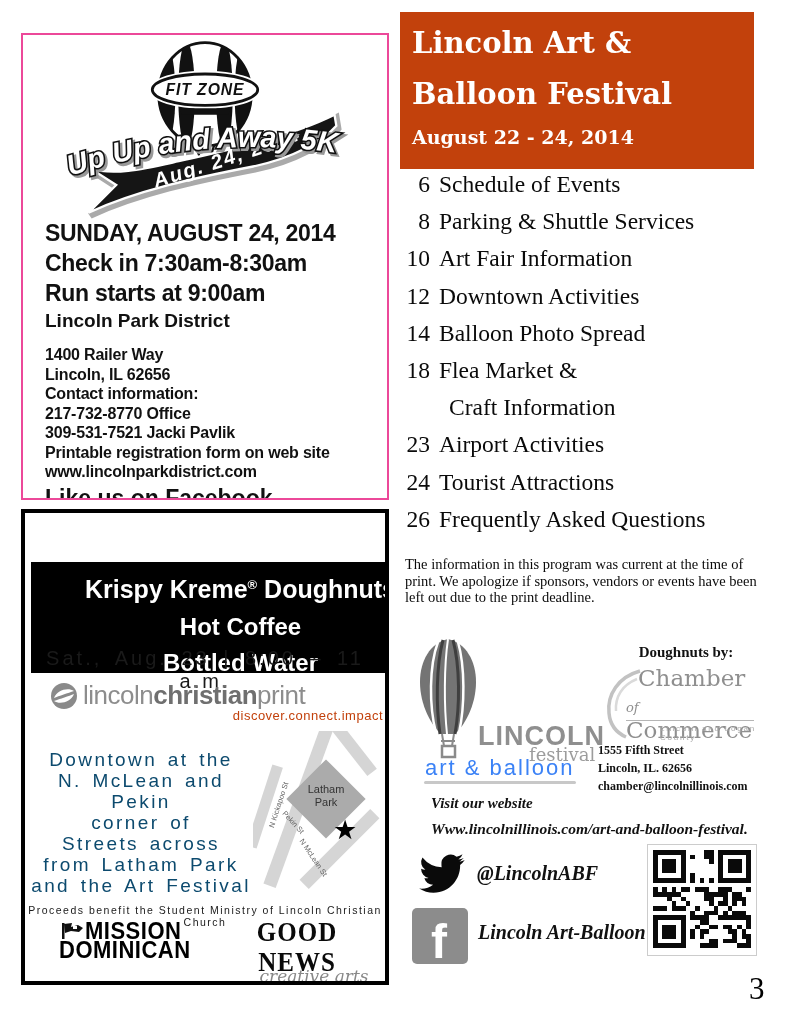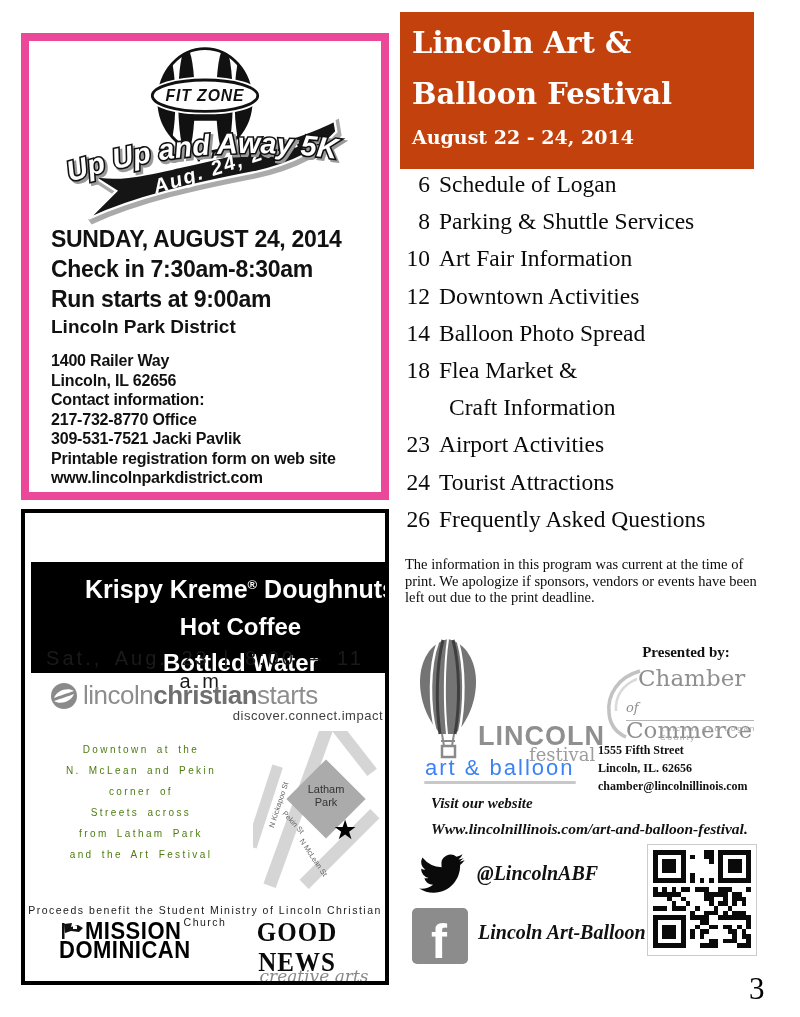--- a/index.html
+++ b/index.html
@@ -5,21 +5,21 @@
   * { margin:0; padding:0; box-sizing:border-box; }
   html,body { background:#fff; }
   body {
     width:800px; height:1017px; position:relative; overflow:hidden;
     font-family:"Liberation Sans", sans-serif; color:#111;
   }
 
   
   .ad1 {
     position:absolute; left:21px; top:33px; width:368px; height:467px;
-    border:8px solid #ec4899; overflow:hidden; background:#fff;
+    border:2px solid #ec4899; overflow:hidden; background:#fff;
   }
   .ad1 .fz-logo { display:block; margin:2px auto 0; }
   .ad1-text { padding-left:22px; margin-top:-4px; font-weight:bold; }
   .h1line { font-size:23px; line-height:30px; letter-spacing:-0.3px; }
   .orgline { font-size:19px; line-height:25px; }
   .details { margin-top:12px; }
   .dline { font-size:16px; line-height:19.5px; letter-spacing:-0.2px; }
   .fbline { font-size:23px; margin-top:3px; text-decoration:underline; display:inline-block; }
 
   
@@ -36,24 +36,24 @@
   .kk2 { font-size:24px; margin-top:9px; }
   .kk3 { font-size:24px; margin-top:8px; }
   .kk-date {
     position:absolute; top:134px; left:0; width:100%; text-align:center;
     font-size:20px; letter-spacing:3px; word-spacing:5px; color:#1a1a1a;
   }
   .church-logo { position:absolute; left:26px; top:167px; width:332px; }
   .church-row { display:flex; align-items:center; }
   .church-name { font-size:26px; color:#8d8d8d; letter-spacing:-0.5px; margin-left:6px; white-space:nowrap; }
   .church-name b { color:#6f6f6f; }
-  .church-tag { text-align:right; font-size:13px; color:#404040; letter-spacing:0.5px; margin-top:-3px; }
+  .church-tag { text-align:right; font-size:13px; color:#c2410c; letter-spacing:0.5px; margin-top:-3px; }
   .location {
-    position:absolute; left:6px; top:226px; width:220px; text-align:center;
-    font-size:10px; letter-spacing:2.4px; word-spacing:3px; line-height:21px; color:#4d7c0f;
+    position:absolute; left:6px; top:236px; width:220px; text-align:center;
+    font-size:19px; letter-spacing:2.4px; word-spacing:3px; line-height:21px; color:#0c4a6e;
   }
   .map { position:absolute; left:228px; top:218px; width:138px; height:165px; overflow:hidden; }
   .street { position:absolute; background:#d5d5d5; }
   .park {
     position:absolute; left:45px; top:40px; width:56px; height:56px;
     background:#ababab; transform:rotate(45deg);
   }
   .park-label {
     position:absolute; left:38px; top:52px; width:70px; text-align:center;
     font-size:11px; color:#333; line-height:13px;
@@ -189,21 +189,21 @@
 
   <div class="kk-date">Sat., Aug. 23  |  8:00 – 11 a.m.</div>
 
   <div class="church-logo">
     <div class="church-row">
       <svg width="26" height="26" viewBox="0 0 26 26">
         <circle cx="13" cy="13" r="13" fill="#8a8a8a"></circle>
         <path d="M3,15 C6,7 17,4 23,8 C17,10 8,13 3,15 Z" fill="#fff"></path>
         <path d="M23,11 C20,19 9,22 3,18 C9,16 18,13 23,11 Z" fill="#fff"></path>
       </svg>
-      <div class="church-name"><span>lincoln</span><b>christian</b><span>starts</span></div>
+      <div class="church-name"><span>lincoln</span><b>christian</b><span>print</span></div>
     </div>
     <div class="church-tag">discover.connect.impact</div>
   </div>
 
   <div class="location">
     <div>Downtown at the</div>
     <div>N. McLean and Pekin</div>
     <div>corner of</div>
     <div>Streets across</div>
     <div>from Latham Park</div>
@@ -248,21 +248,21 @@
 
 <div class="green-hdr" style="background: #c2410c;">
   <div class="gh-t1">Lincoln Art &amp;</div>
   <div class="gh-t2">Balloon Festival</div>
   <div class="gh-dates">August 22 - 24, 2014</div>
 </div>
 
 <div class="toc">
   <div class="toc-row">
       <div class="toc-num">6</div>
-      <div>Schedule of Logan</div>
+      <div>Schedule of Events</div>
     </div>
   <div class="toc-row">
       <div class="toc-num">8</div>
       <div>Parking &amp; Shuttle Services</div>
     </div>
   <div class="toc-row">
       <div class="toc-num">10</div>
       <div>Art Fair Information</div>
     </div>
   <div class="toc-row">
@@ -308,21 +308,21 @@
     <path d="M26,98 L28,110 M38,98 L36,110" stroke="#8a8a8a" stroke-width="2" fill="none"></path>
     <path d="M25,105 h14" stroke="#8a8a8a" stroke-width="2" fill="none"></path>
     <rect x="26" y="110" width="13" height="11" fill="none" stroke="#8a8a8a" stroke-width="2.5"></rect>
   </svg>
   <div class="fl-name">LINCOLN</div>
   <div class="fl-sub">art &amp; balloon</div>
   <div class="fl-script">festival</div>
   <div class="fl-underline"></div>
 </div>
 
-<div class="presented">Presented by:</div>
+<div class="presented">Doughnuts by:</div>
 
 <div class="chamber">
   <svg width="42" height="72" viewBox="0 0 42 72" style="position:absolute; left:0; top:2px;">
     <path d="M38,4 C16,10 5,28 7,46 C8,58 15,66 24,70" stroke="#c2c2c2" stroke-width="3.5" fill="none"></path>
     <path d="M35,12 C20,18 13,30 14,44" stroke="#dadada" stroke-width="2.5" fill="none"></path>
   </svg>
   <div class="ch1">Chamber</div>
   <div class="ch2"><i>of</i> <span>Commerce</span></div>
   <div class="ch-rule"></div>
   <div class="ch-sub">Lincoln and Logan County</div>

